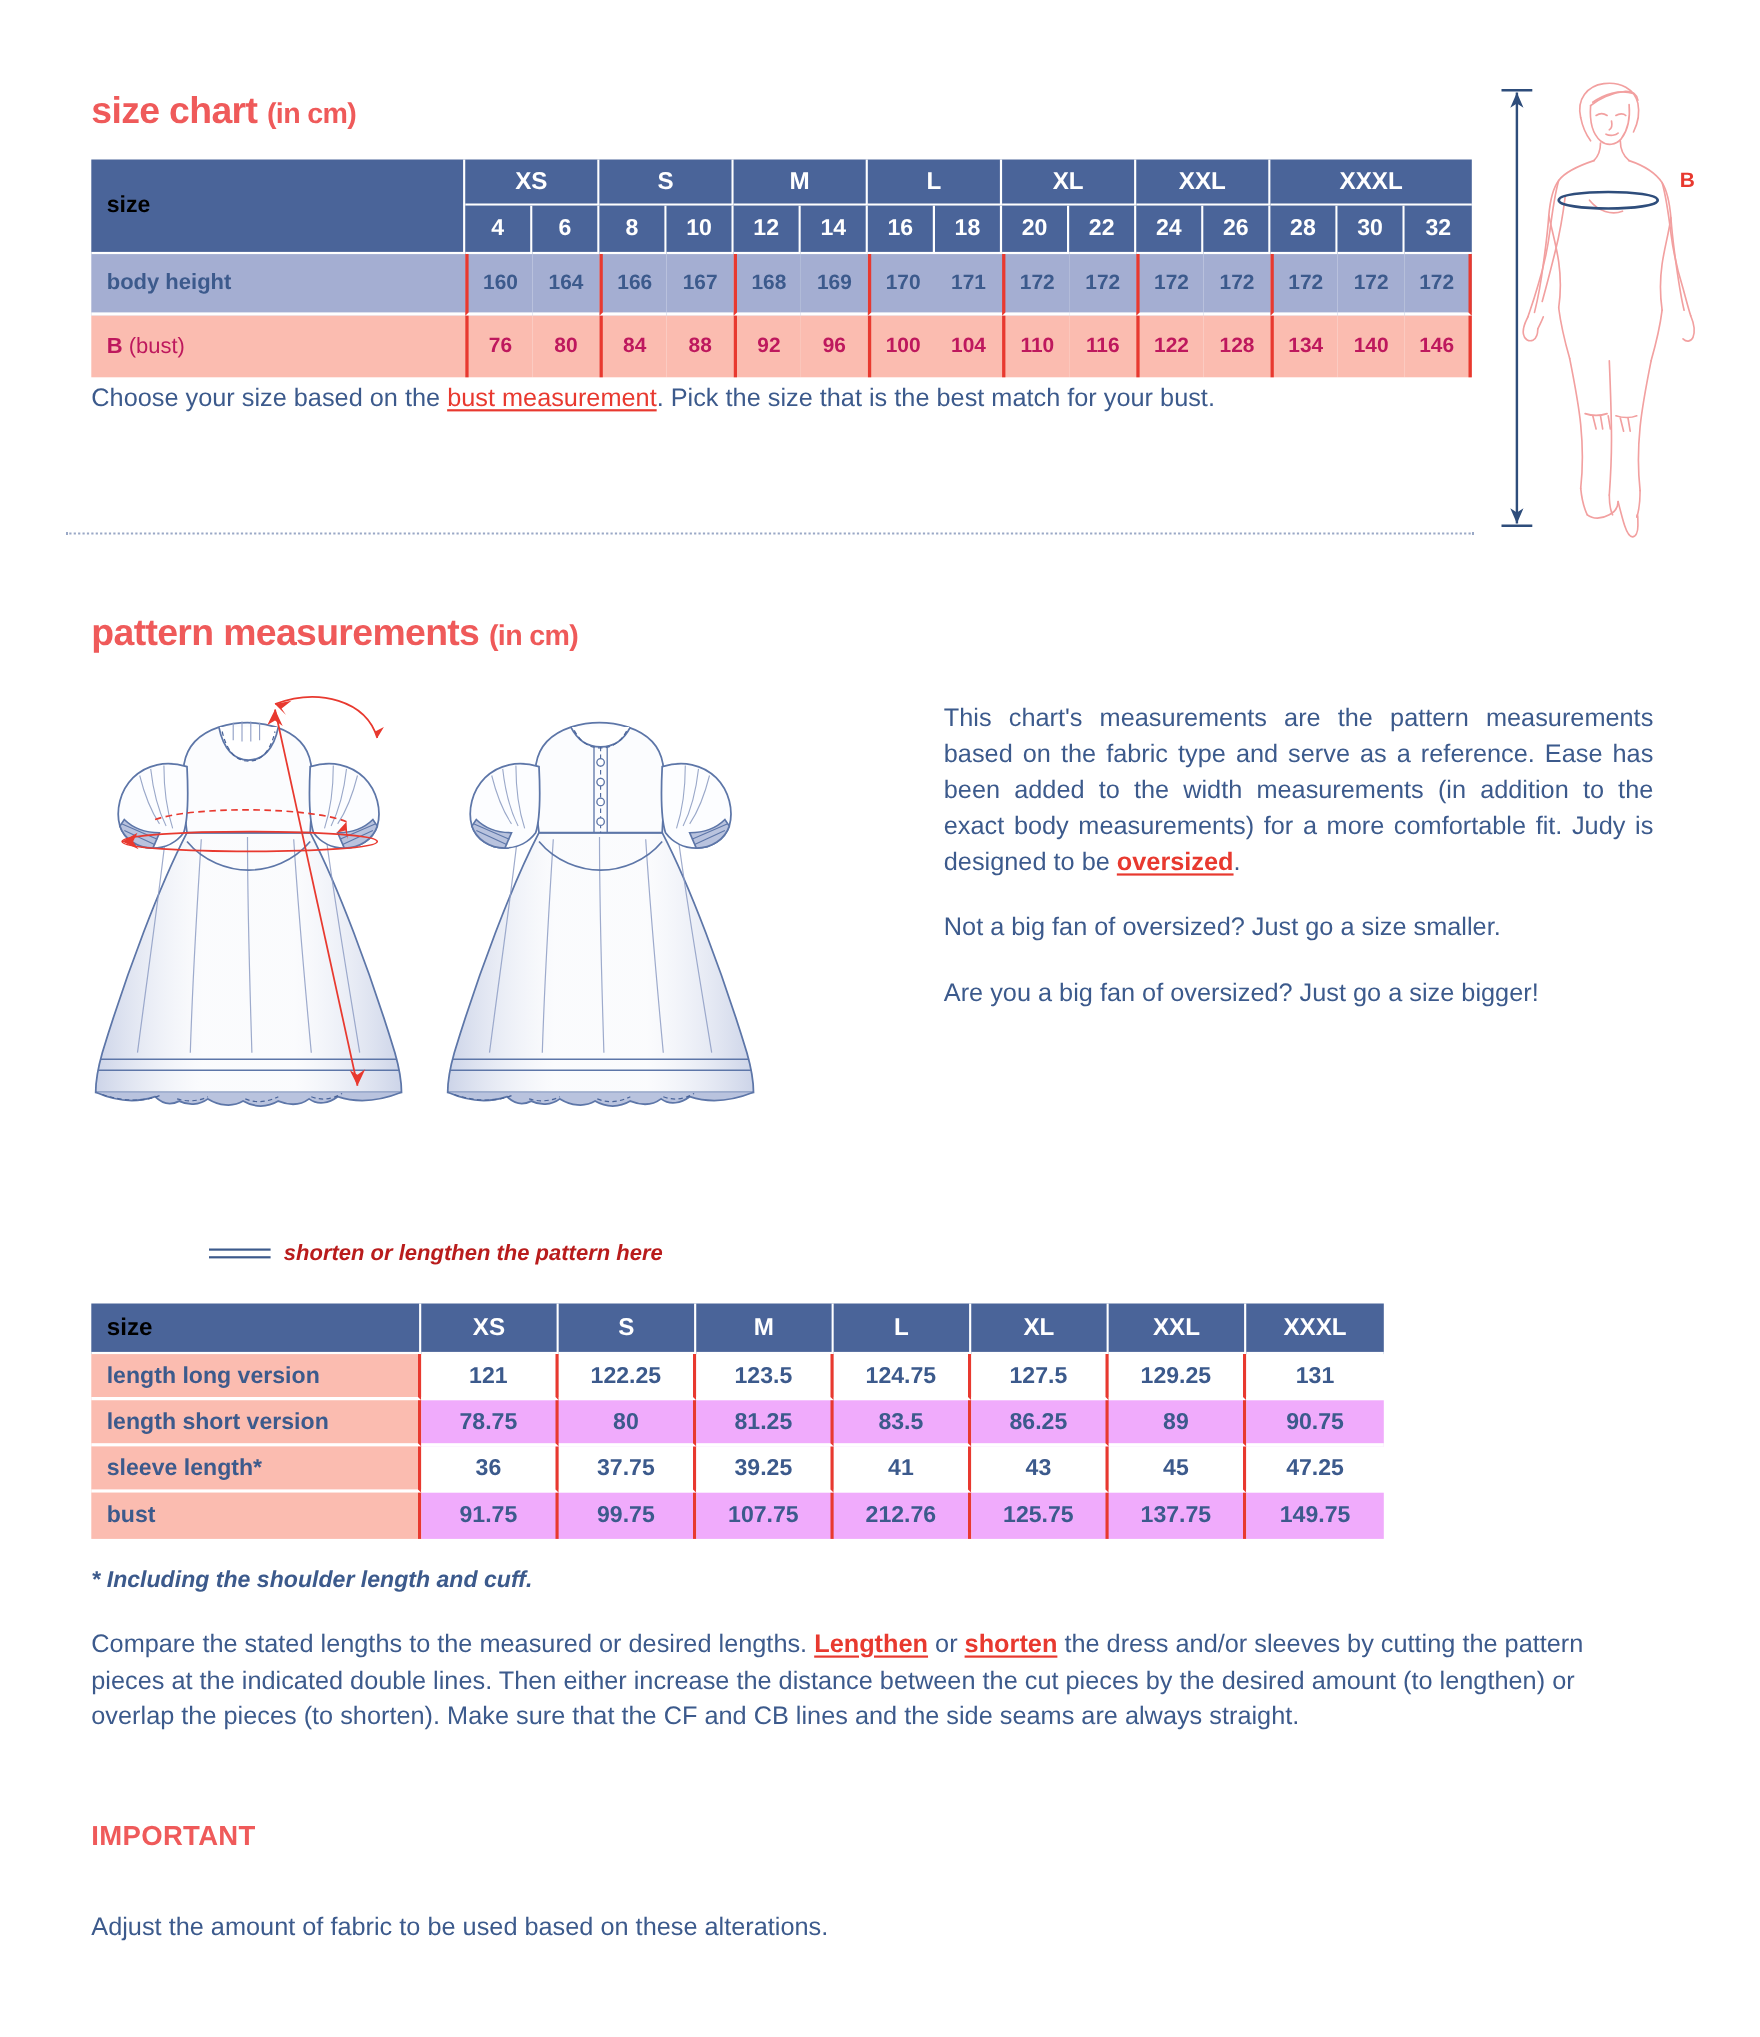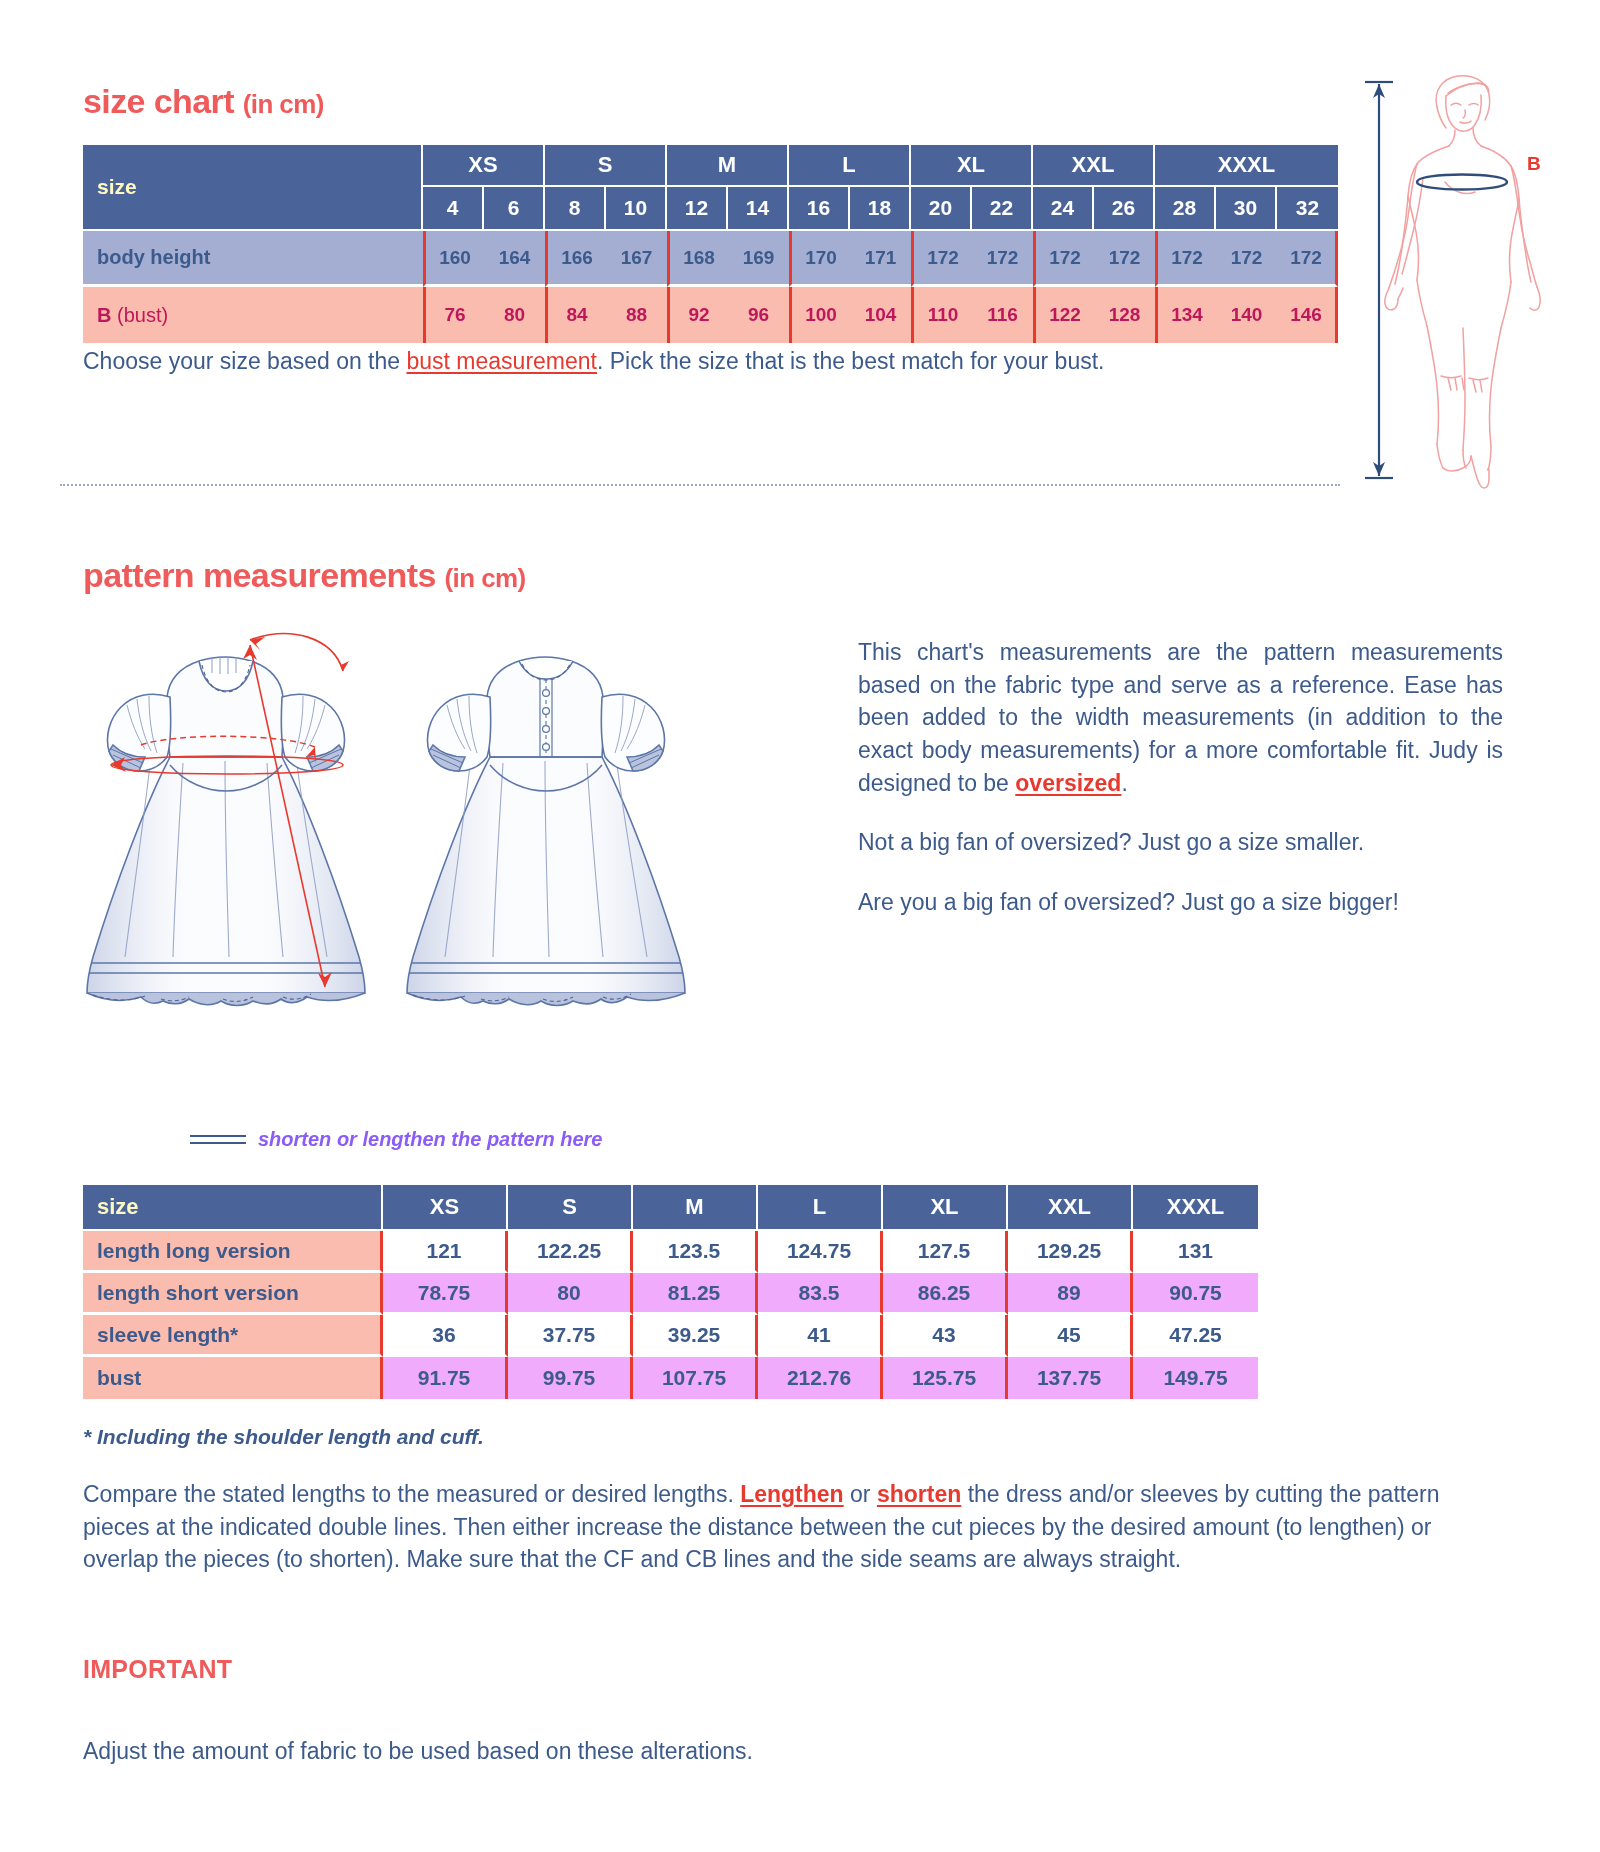--- a/index.html
+++ b/index.html
@@ -34,21 +34,21 @@
   .hdr-cell {
     background: #4a6499;
     color: #ffffff;
     font-weight: bold;
     text-align: center;
     border-right: 2px solid #ffffff;
     border-bottom: 2px solid #ffffff;
   }
   .hdr-label {
     background: #4a6499;
-    color: #fef9c3;
+    color: #000000;
     font-weight: bold;
     text-align: left;
     border-right: 2px solid #ffffff;
     border-bottom: 2px solid #ffffff;
   }
 
   
   .sizechart-wrap { position: absolute; left: 83px; top: 145px; width: 1255px; }
   table.sizechart { width: 1255px; table-layout: fixed; }
 
@@ -123,21 +123,21 @@
 
   
   .figure { position: absolute; left: 1345px; top: 60px; }
 
   
   .flats { position: absolute; left: 75px; top: 605px; }
 
   
   .legend { position: absolute; left: 190px; top: 1128px; display: flex; align-items: center; gap: 12px; }
   .legend-swatch { width: 56px; height: 9px; border-top: 2px solid #3c5a8c; border-bottom: 2px solid #3c5a8c; }
-  .legend-text { color: #8b5cf6; font-style: italic; font-weight: bold; font-size: 20px; }
+  .legend-text { color: #b91c1c; font-style: italic; font-weight: bold; font-size: 20px; }
 
   
   .rightcol { position: absolute; left: 858px; top: 636px; width: 645px; }
   .rightcol .just { text-align: justify; font-size: 23px; line-height: 1.42; }
   .rightcol .gap { height: 28px; }
 
   
   .meas-wrap { position: absolute; left: 83px; top: 1185px; width: 1175px; }
   table.meas { width: 1175px; table-layout: fixed; }
   table.meas td { height: 42px; font-size: 21px; }

